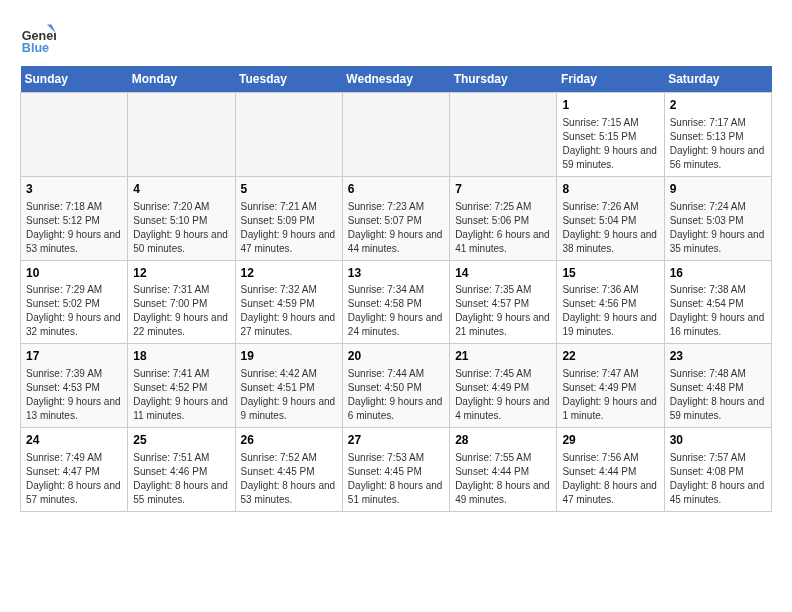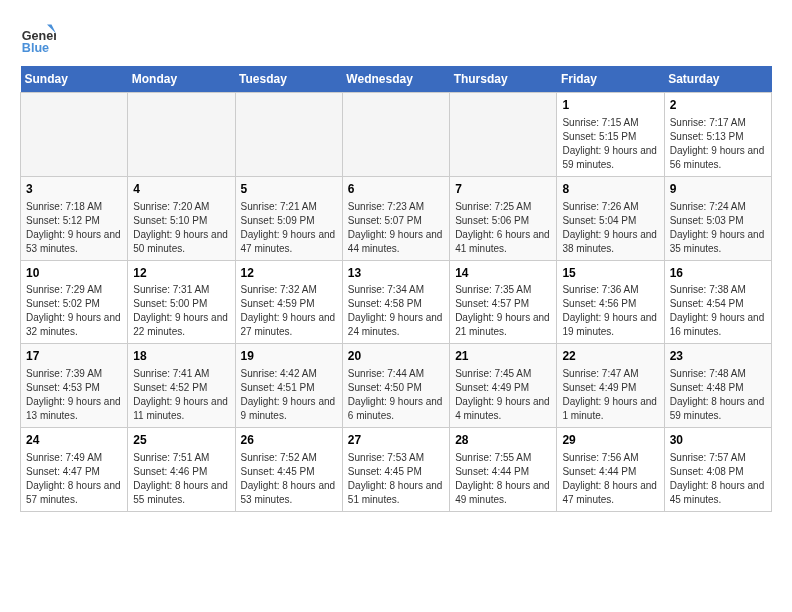--- a/index.html
+++ b/index.html
@@ -175,21 +175,21 @@
       <tr>
         <td>
           <div class="day-num">10</div>
         <div class="day-info">Sunrise: 7:29 AM</div>
         <div class="day-info">Sunset: 5:02 PM</div>
         <div class="day-info">Daylight: 9 hours and 32 minutes.</div>
         </td>
         <td>
           <div class="day-num">12</div>
         <div class="day-info">Sunrise: 7:31 AM</div>
-        <div class="day-info">Sunset: 5:00 PM</div>
+        <div class="day-info">Sunset: 7:00 PM</div>
         <div class="day-info">Daylight: 9 hours and 22 minutes.</div>
         </td>
         <td>
           <div class="day-num">12</div>
         <div class="day-info">Sunrise: 7:32 AM</div>
         <div class="day-info">Sunset: 4:59 PM</div>
         <div class="day-info">Daylight: 9 hours and 27 minutes.</div>
         </td>
         <td>
           <div class="day-num">13</div>

